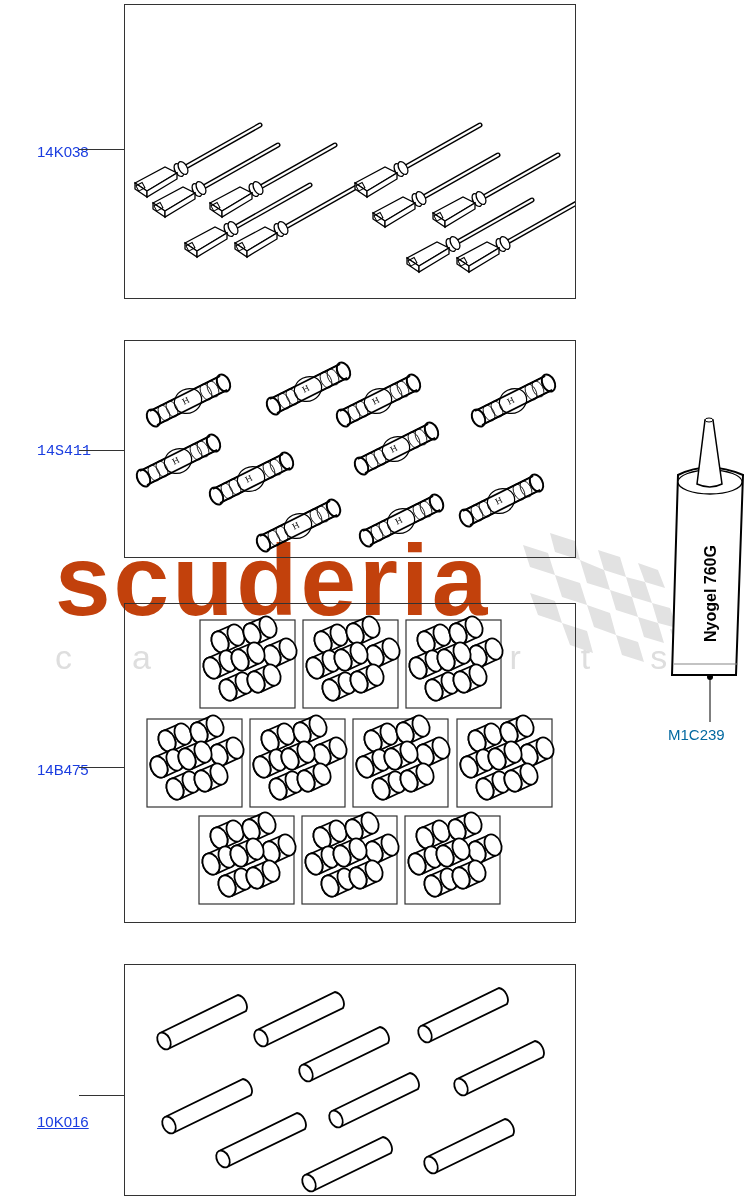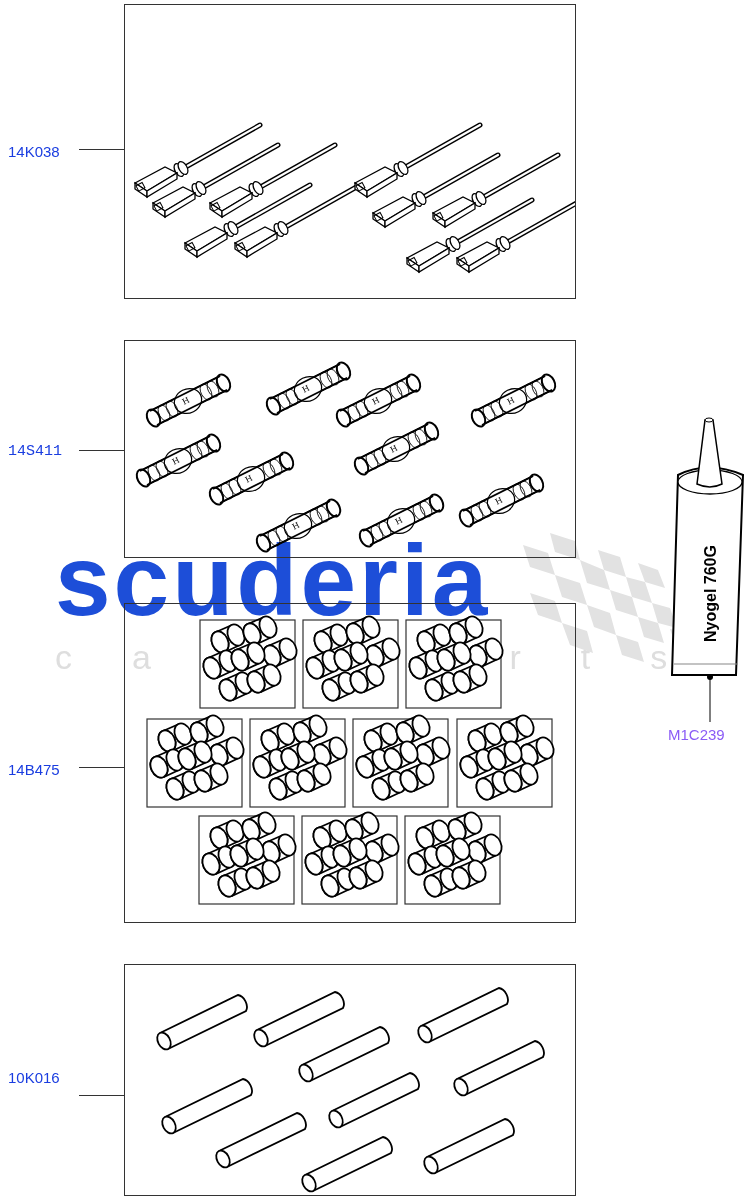--- a/index.html
+++ b/index.html
@@ -1,25 +1,25 @@
 <!DOCTYPE html>
 <html><head>
 <meta charset="utf-8">
 <style>
   html, body { margin:0; padding:0; background:#ffffff; }
   body { width:756px; height:1200px; position:relative; overflow:hidden; font-family:"Liberation Sans", sans-serif; }
-  .wm-scuderia { position:absolute; left:55px; top:530px; font-size:100px; font-weight:bold; color:#1d4ed8; letter-spacing:3px; line-height:1; font-family:"Liberation Sans", sans-serif; z-index:0; }
+  .wm-scuderia { position:absolute; left:55px; top:530px; font-size:100px; font-weight:bold; color:#c2410c; letter-spacing:3px; line-height:1; font-family:"Liberation Sans", sans-serif; z-index:0; }
   .wm-car { position:absolute; left:55px; top:640px; font-size:34px; color:#dedede; letter-spacing:60px; line-height:1; font-family:"Liberation Sans", sans-serif; z-index:0; }
   .wm-flag { position:absolute; left:510px; top:525px; z-index:0; }
   .panel { position:absolute; border:1px solid #333; background:transparent; z-index:1; box-sizing:border-box; }
   .panel svg { position:absolute; left:0; top:0; }
-  .label { position:absolute; font-size:15px; color:#1a3de0; z-index:2; line-height:1; }
+  .label { position:absolute; font-size:15px; color:#1a3de0; z-index:2; line-height:1;margin-left:29px; }
   .leader { position:absolute; height:1px; background:#333; z-index:2; }
   .tube { position:absolute; left:668px; top:410px; z-index:2; }
-  .tube-label { position:absolute; left:668px; top:726px; font-size:15px; color:#8b5cf6; z-index:2; }
+  .tube-label { position:absolute; left:668px; top:726px; font-size:15px; color:#0369a1; z-index:2; }
 </style>
 </head>
 <body>
 
 <div class="wm-scuderia">scuderia</div>
 <div class="wm-car">car parts</div>
 <svg class="wm-flag" width="190" height="160" viewBox="0 0 190 160">
   <g fill="#e2e2e2">
     <polygon points="40,8 65,16 70,35 45,27"></polygon>
     <polygon points="13,20 38,28 45,50 20,42"></polygon>
@@ -127,21 +127,21 @@
     <use href="#pack" x="22" y="115"></use>
     <use href="#pack" x="125" y="115"></use>
     <use href="#pack" x="228" y="115"></use>
     <use href="#pack" x="332" y="115"></use>
     <use href="#pack" x="74" y="212"></use>
     <use href="#pack" x="177" y="212"></use>
     <use href="#pack" x="280" y="212"></use>
   </svg>
 </div>
 
-<div class="label" style="left:8px; top:1070px;">10K016</div>
+<div class="label" style="left:8px; top:1114px;text-decoration:underline;">10K016</div>
 <div class="leader" style="left:79px; top:1095px; width:46px;"></div>
 <div class="panel" style="left:124px; top:964px; width:452px; height:232px;">
   <svg width="450" height="230">
     <defs>
       <g id="hs">
         <path d="M2,-8 L80,-46 A7,10 -28 0 1 88,-30 L10,8" fill="#fff" stroke="#000" stroke-width="1.8"></path>
         <ellipse cx="6" cy="0" rx="6" ry="9" transform="rotate(-28 6 0)" fill="#fff" stroke="#000" stroke-width="1.8"></ellipse>
       </g>
     </defs>
     <use href="#hs" x="33" y="76"></use>

